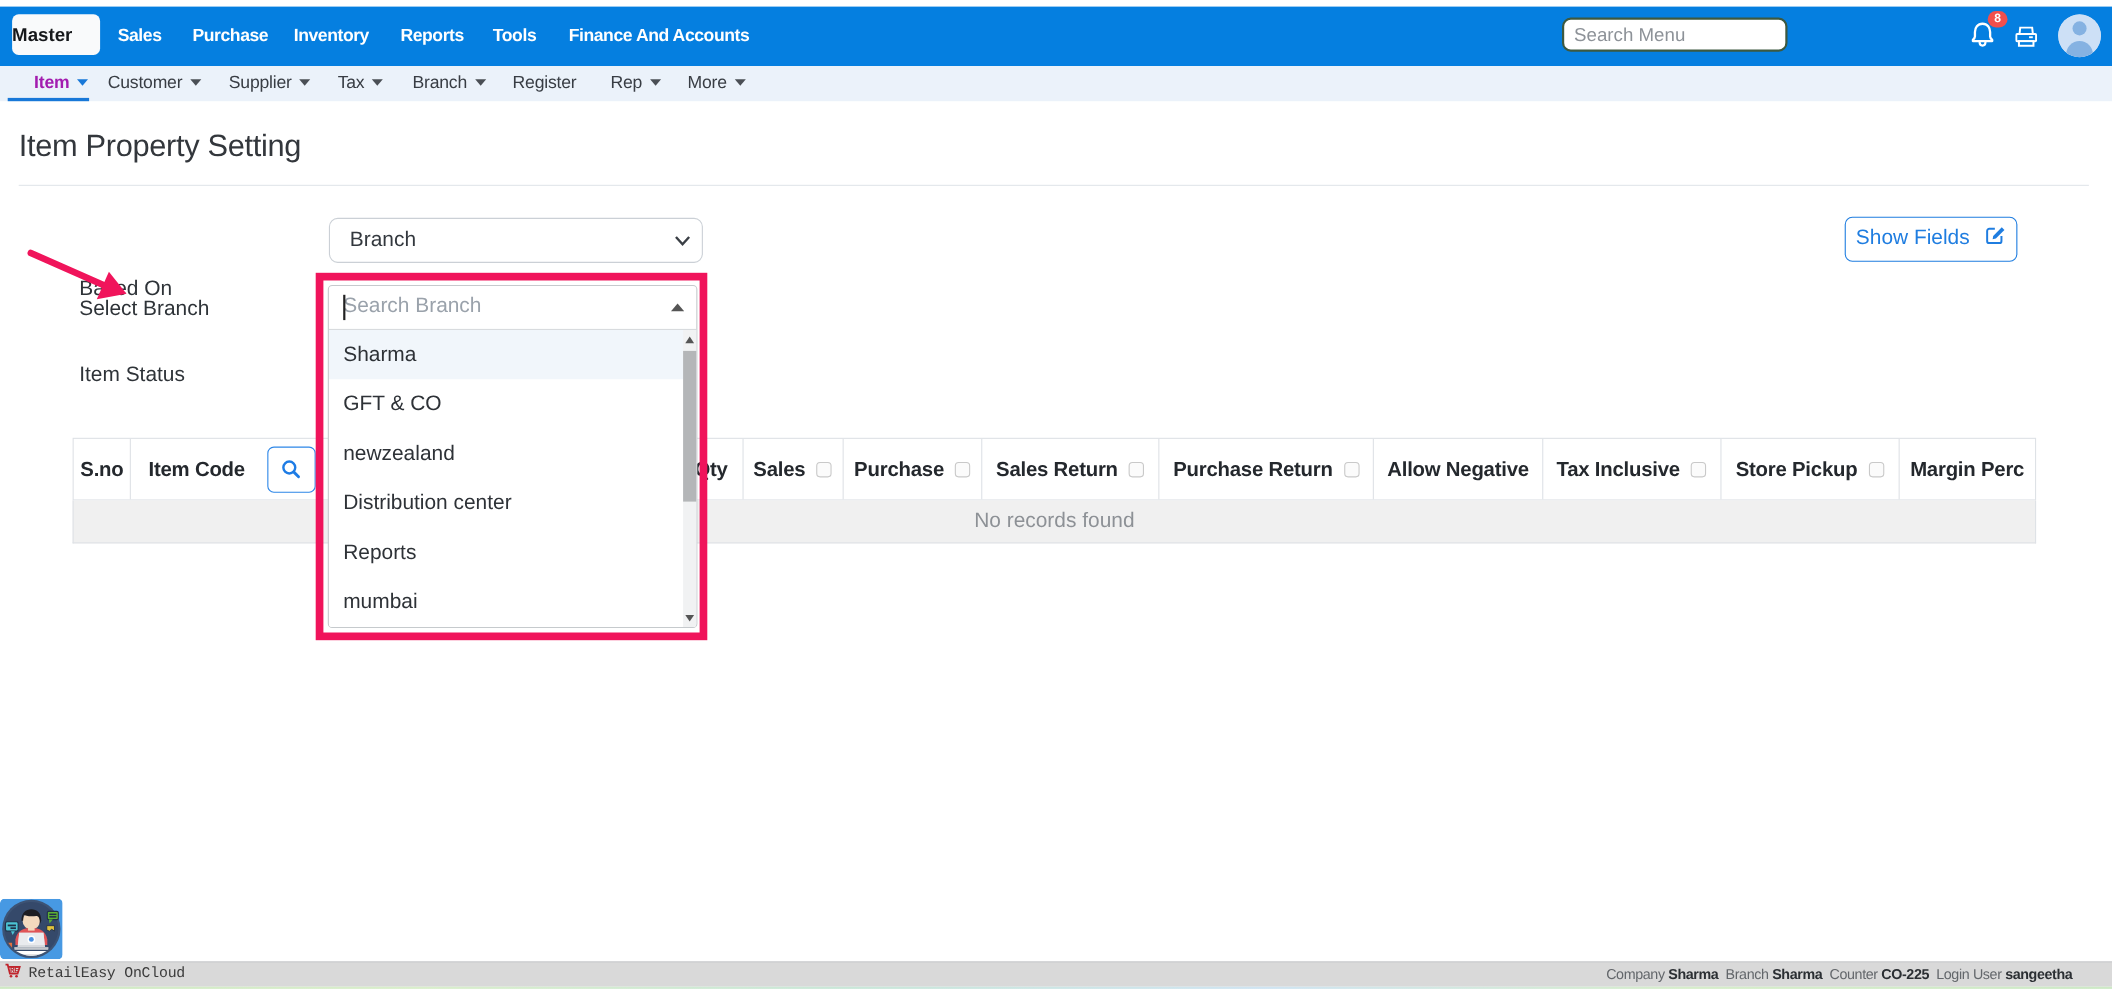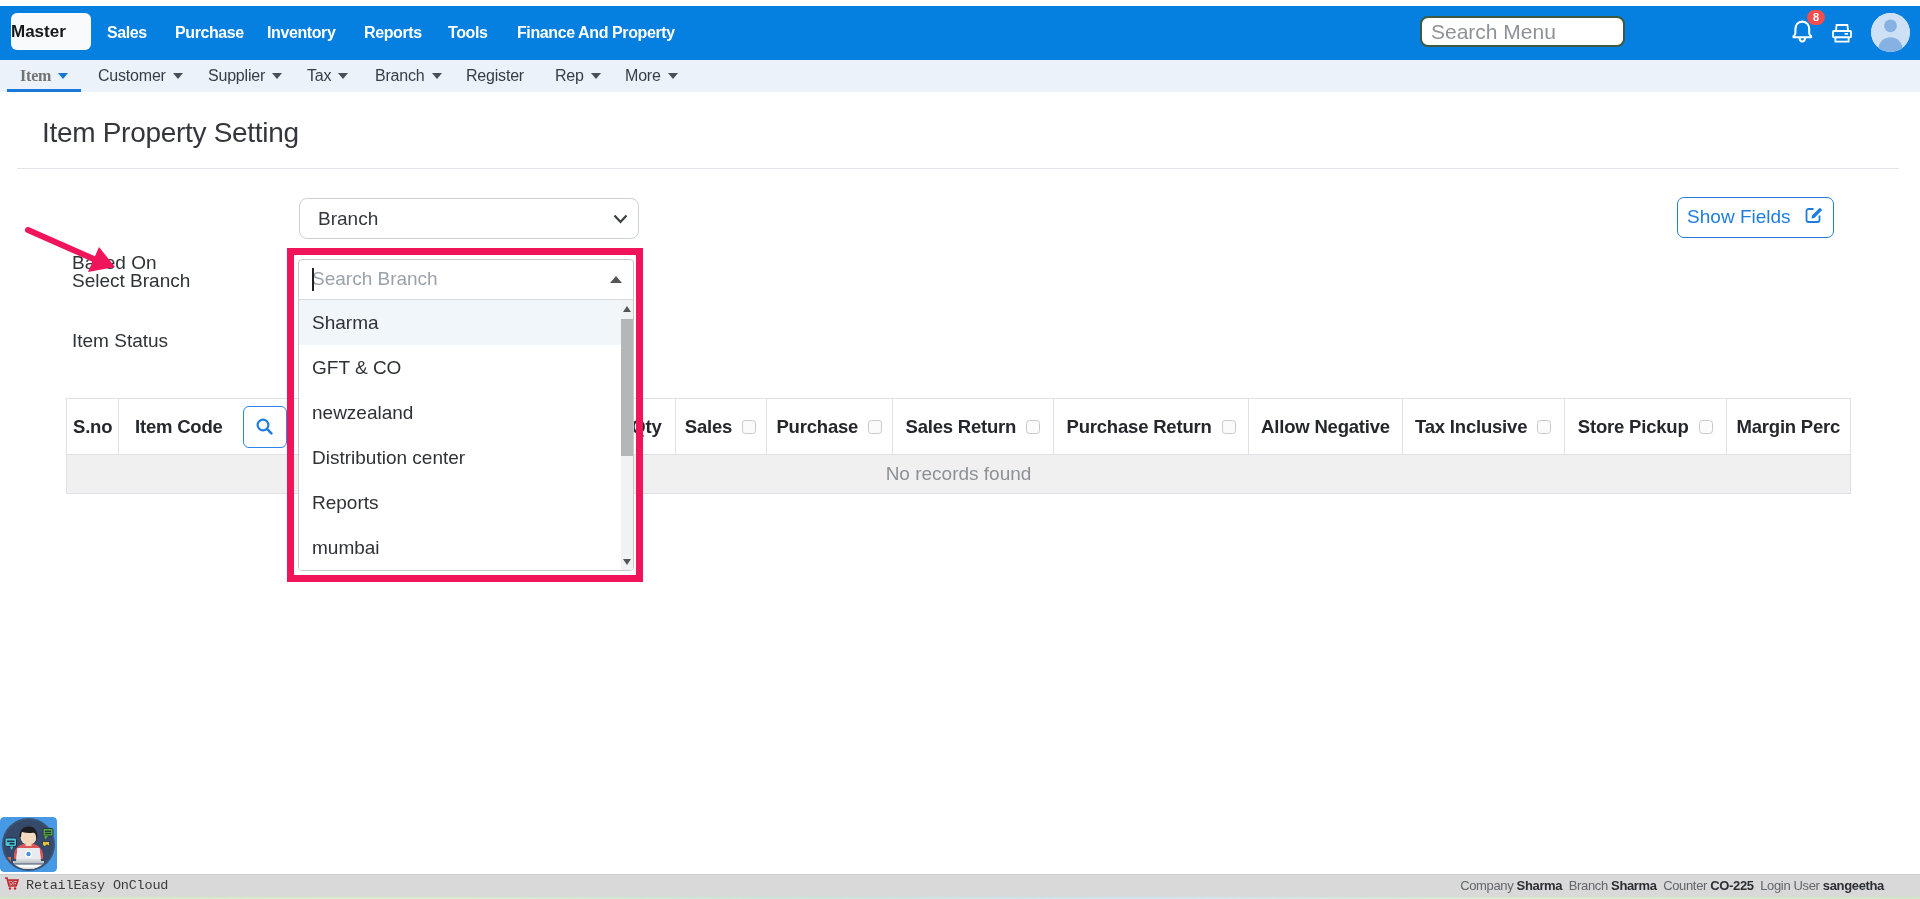--- a/index.html
+++ b/index.html
@@ -7,34 +7,34 @@
   font-family:"Liberation Sans", sans-serif; }
 #stage { position:relative; width:1920px; height:899px; background:#fff; }
 .abs { position:absolute; }
 
 
 #topbar { position:absolute; left:0; top:6px; width:1920px; height:54px; background:#057FE0; }
 #masterBtn { position:absolute; left:11px; top:7px; width:80px; height:37px; background:#f9fafb;
   border-radius:6px; color:#16181b; font-size:17px; font-weight:bold; text-align:left; line-height:37px; }
 .topmenu { position:absolute; top:0; height:54px; line-height:54px; color:#fff; font-size:16px; font-weight:bold; letter-spacing:-0.4px; }
 #searchMenu { position:absolute; left:1420px; top:10px; width:205px; height:31px; background:#fff;
-  border:2px solid #3d5940; border-radius:8px; color:#8d9298; font-size:21px; line-height:27px; padding-left:9px; }
+  border:2px solid #3d5940; border-radius:8px; color:#8d9298; font-size:17px; line-height:27px; padding-left:9px; }
 #badge { position:absolute; left:1807px; top:4px; width:18px; height:15px; background:#f14f4d; border-radius:8px;
   color:#fff; font-size:11px; font-weight:bold; text-align:center; line-height:15px; }
 #avatar { position:absolute; left:1871px; top:7px; width:39px; height:39px; border-radius:50%; background:#cde0f6; overflow:hidden; }
 
 
 #nav2 { position:absolute; left:0; top:60px; width:1920px; height:32px; background:#EBF2FA; }
 .tab { position:absolute; top:0; height:32px; line-height:31px; color:#383d44; font-size:16px; letter-spacing:-0.2px; }
 .caret { display:inline-block; margin-left:7px; vertical-align:2px; width:0; height:0; border-left:5.5px solid transparent;
   border-right:5.5px solid transparent; border-top:6px solid #4a4f55; }
 #itemUnderline { position:absolute; left:7px; top:29px; width:74px; height:3px; background:#1878d8; }
 
 
-#heading { position:absolute; left:17px; top:117px; font-size:28px; font-weight:400; letter-spacing:-0.3px; color:#33373c;margin-left:25px; }
+#heading { position:absolute; left:17px; top:117px; font-size:28px; font-weight:400; letter-spacing:-0.3px; color:#33373c; }
 #hr1 { position:absolute; left:17px; top:168px; width:1882px; height:1px; background:#e2e6ea; }
 .label { position:absolute; left:72px; font-size:19px; color:#2e3338; }
 #selectBranch { position:absolute; left:299px; top:198px; width:340px; height:41px; background:#fff;
   border:1px solid #cbd0d6; border-radius:8px; font-size:19px; color:#33383e; line-height:39px; padding-left:18px; }
 #showFields { position:absolute; left:1677px; top:197px; width:157px; height:41px; background:#fff;
   border:1.5px solid #1f7de0; border-radius:7px; color:#1f7de0; font-size:19px; text-align:center; line-height:38px; }
 
 
 #tbl { position:absolute; left:66px; top:398px; width:1785px; }
 #thead { display:flex; border:1px solid #dee2e6; height:57px; background:#fff; }
@@ -77,21 +77,21 @@
 <body>
 <div id="stage">
 
   <div id="topbar">
     <div id="masterBtn">Master</div>
     <div class="topmenu" style="left:107px;">Sales</div>
     <div class="topmenu" style="left:175px;">Purchase</div>
     <div class="topmenu" style="left:267px;">Inventory</div>
     <div class="topmenu" style="left:364px;">Reports</div>
     <div class="topmenu" style="left:448px;">Tools</div>
-    <div class="topmenu" style="left:517px;">Finance And Property</div>
+    <div class="topmenu" style="left:517px;">Finance And Accounts</div>
     <div id="searchMenu">Search Menu</div>
     <svg class="abs" style="left:1792px; top:14px;" width="21" height="23" viewBox="0 0 21 23">
       <path d="M10.3 1.6 C5.8 1.6 3.4 5.2 3.4 9.2 L3.4 13.2 C3.4 14.4 2.4 15.4 1.5 16.2 L1.5 17.3 L19.1 17.3 L19.1 16.2 C18.2 15.4 17.2 14.4 17.2 13.2 L17.2 9.2 C17.2 5.2 14.8 1.6 10.3 1.6 Z" fill="none" stroke="#fff" stroke-width="2.1" stroke-linejoin="round"></path>
       <path d="M7.6 17.8 C7.6 20.3 8.8 21.5 10.3 21.5 C11.8 21.5 13 20.3 13 17.8" fill="none" stroke="#fff" stroke-width="2"></path>
     </svg>
     <div id="badge">8</div>
     <svg class="abs" style="left:1832px; top:18px;" width="20" height="19" viewBox="0 0 20 19">
       <path d="M3.9 7 L4.6 1 L15.4 1 L16.1 7" fill="none" stroke="#fff" stroke-width="1.8"></path>
       <rect x="1" y="7" width="18" height="6.4" rx="0.8" fill="none" stroke="#fff" stroke-width="1.8"></rect>
       <rect x="12.6" y="9" width="3.4" height="1.7" fill="#fff"></rect>
@@ -100,21 +100,21 @@
     <div id="avatar">
       <svg width="39" height="39" viewBox="0 0 39 39">
         <circle cx="19.5" cy="19.5" r="19.5" fill="#cde0f6"></circle>
         <circle cx="19.5" cy="12.8" r="6.4" fill="#85b2e2"></circle>
         <circle cx="19.5" cy="36.5" r="12.2" fill="#85b2e2"></circle>
       </svg>
     </div>
   </div>
 
   <div id="nav2">
-    <div class="tab" style="left:20px; color:#737373; font-weight:bold;font-family:Liberation Serif, serif;">Item<span class="caret" style="border-top-color:#1878d8;"></span></div>
+    <div class="tab" style="left:31px; color:#a21caf; font-weight:bold;">Item<span class="caret" style="border-top-color:#1878d8;"></span></div>
     <div class="tab" style="left:98px;">Customer<span class="caret"></span></div>
     <div class="tab" style="left:208px;">Supplier<span class="caret"></span></div>
     <div class="tab" style="left:307px;">Tax<span class="caret"></span></div>
     <div class="tab" style="left:375px;">Branch<span class="caret"></span></div>
     <div class="tab" style="left:466px;">Register</div>
     <div class="tab" style="left:555px;">Rep<span class="caret"></span></div>
     <div class="tab" style="left:625px;">More<span class="caret"></span></div>
     <div id="itemUnderline"></div>
   </div>
 

